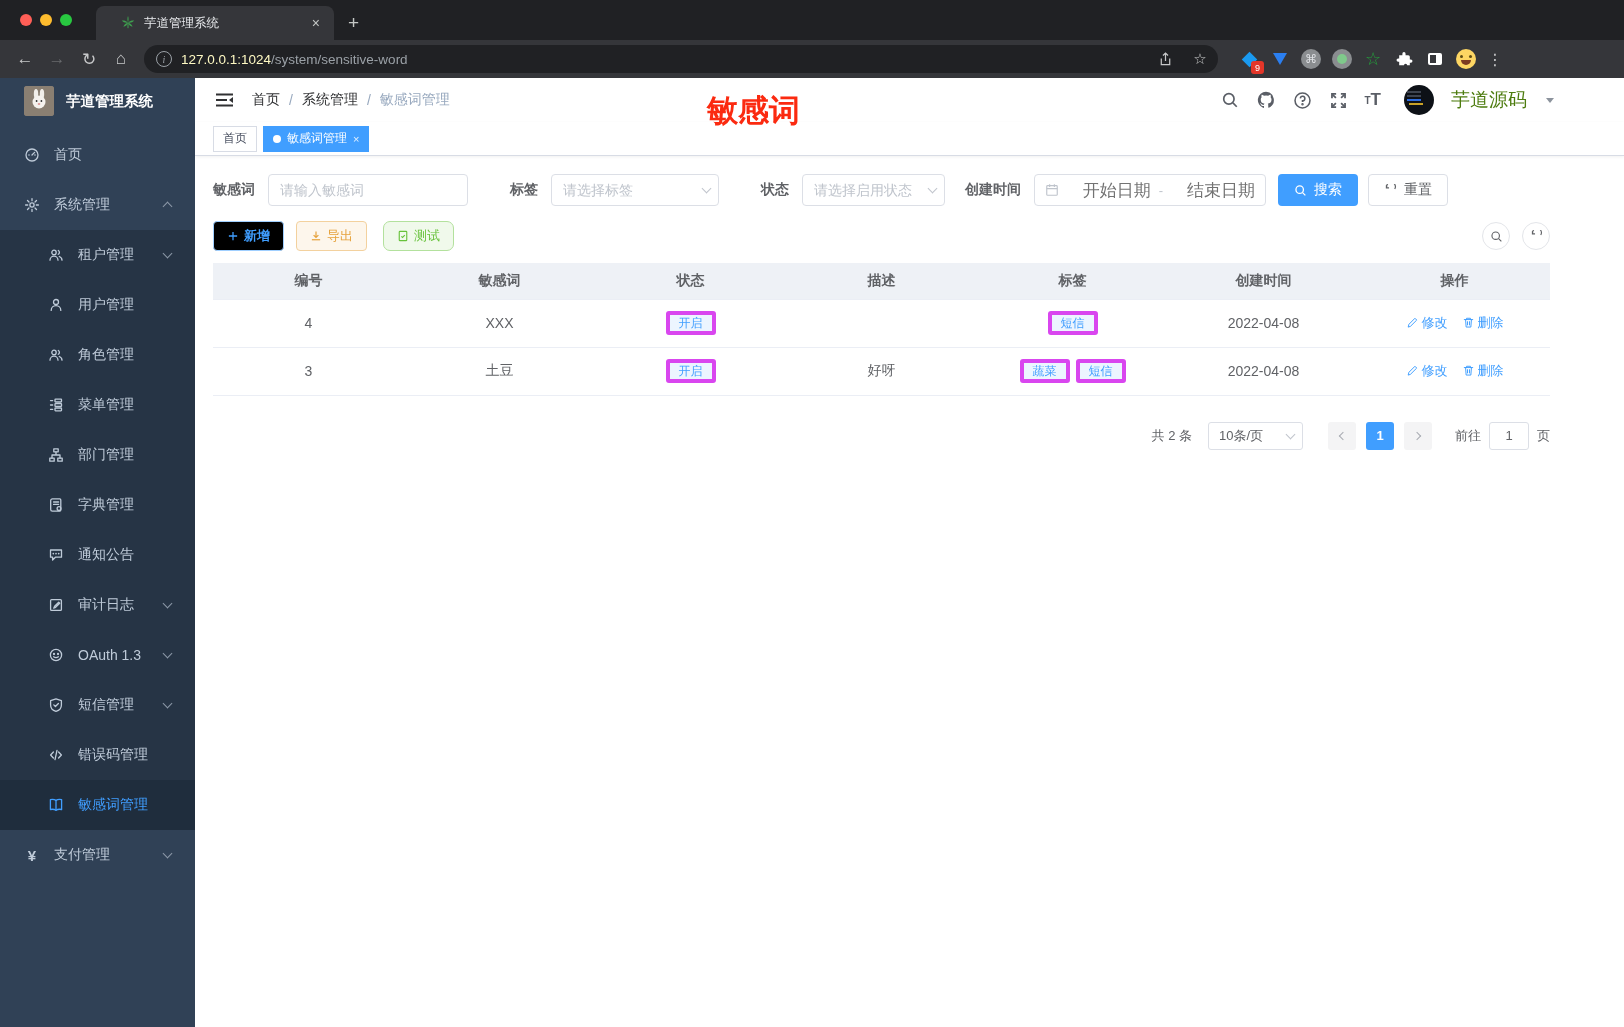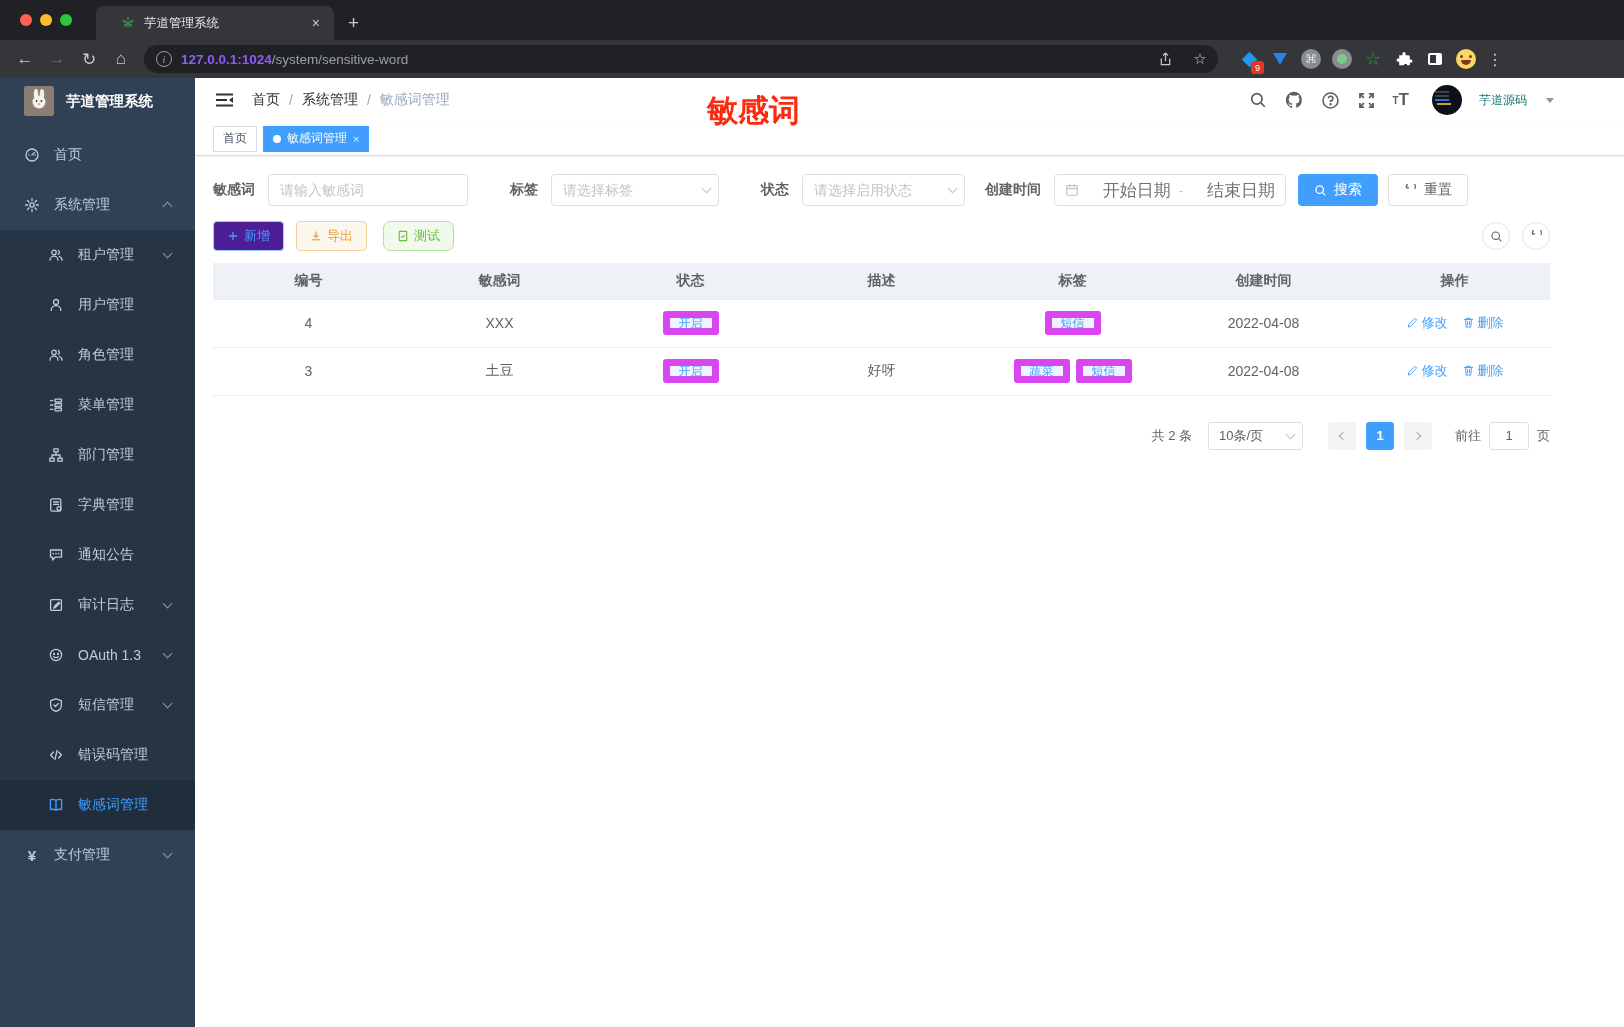--- a/index.html
+++ b/index.html
@@ -18,21 +18,21 @@
   .tab .close { color:#c4c7c5; font-size:14px; padding:0 4px; }
   .newtab { color:#c4c7c5; font-size:19px; margin:0 0 6px 14px; }
   .toolbar { height:38px; background:#35363a; display:flex; align-items:center; padding:0 10px; gap:2px; }
   .nav-ic { color:#c7c8c9; font-size:17px; width:30px; height:28px; display:flex; align-items:center; justify-content:center; border-radius:50%; }
   .nav-ic.disabled { color:#686a6d; }
   .urlpill { height:28px; flex:1; max-width:1074px; background:#202124; border-radius:14px;
     display:flex; align-items:center; padding:0 4px 0 12px; margin:0 6px; }
   .urlpill .info { width:16px; height:16px; border:1.3px solid #9aa0a6; border-radius:50%;
     color:#9aa0a6; font-size:10px; display:flex; align-items:center; justify-content:center; font-style:italic; font-family:"Liberation Serif",serif; margin-right:9px; flex:none;}
   .url { font-size:13.5px; color:#9aa0a6; white-space:nowrap; flex:1; }
-  .url b { color:#8b5cf6; font-weight:700; }
+  .url b { color:#fef9c3; font-weight:400; }
   .pill-ic { color:#c7c8c9; font-size:15px; width:28px; text-align:center; }
   .ext { display:flex; align-items:center; gap:5px; margin-left:10px; }
   .ext-item { width:26px; height:26px; display:flex; align-items:center; justify-content:center; position:relative; }
   .diamond { width:11px; height:11px; background:#1a9af0; transform:rotate(45deg); }
   .badge { position:absolute; right:-2px; bottom:-2px; background:#e33629; color:#fff; font-size:9px;
     min-width:13px; height:13px; border-radius:3px; display:flex; align-items:center; justify-content:center; padding:0 2px;}
   .funnel { width:0; height:0; border-left:7px solid transparent; border-right:7px solid transparent; border-top:12px solid #2b7ff0; position:relative;}
   .gcirc { width:20px; height:20px; background:#8a8d90; border-radius:50%; color:#dfe1e5; font-size:12px; display:flex; align-items:center; justify-content:center; }
   .gcirc .dot { width:10px; height:10px; background:#7fc98b; border-radius:50%; }
   .gstar { color:#23a33b; font-size:18px; }
@@ -61,21 +61,21 @@
   .main { flex:1; display:flex; flex-direction:column; position:relative; background:#fff; }
   .navbar { height:44px; display:flex; align-items:center; padding:0 70px 0 20px; }
   .hamburger { margin-right:18px; display:flex; align-items:center; }
   .breadcrumb { font-size:14px; color:#303133; display:flex; gap:9px; align-items:center; }
   .breadcrumb .sep { color:#97a8be; }
   .breadcrumb .last { color:#97a8be; }
   .nav-right { margin-left:auto; display:flex; align-items:center; gap:17px; color:#5a5e66; }
   .nav-right .icon-btn { display:flex; align-items:center; justify-content:center; }
   .avatar { width:30px; height:30px; border-radius:50%; background:#0d1117; position:relative; overflow:hidden; flex:none; margin-left:6px;}
   .avatar:before { content:""; position:absolute; left:3px; top:6px; width:14px; height:2px; background:#3d4450; box-shadow:0 4px 0 #3d4450, 0 8px 0 #2d6cdf, 2px 12px 0 #c9a227; }
-  .username { font-size:12px; color:#0f766e; }
+  .username { font-size:19px; color:#4d7c0f; }
   .caret-down { width:0; height:0; border-left:4px solid transparent; border-right:4px solid transparent; border-top:5px solid #8c939d; margin-left:2px; }
 
   .tags-view { height:34px; border-bottom:1px solid #d8dce5; box-shadow:0 1px 3px 0 rgba(0,0,0,.06); display:flex; align-items:center; padding:0 18px; gap:6px; }
   .tag-item { height:26px; display:flex; align-items:center; padding:0 9px; border:1px solid #d8dce5; background:#fff; color:#495060; font-size:12px; gap:6px; }
   .tag-item.active { background:#409eff; border-color:#409eff; color:#fff; }
   .tag-item.active .tdot { width:8px; height:8px; border-radius:50%; background:#fff; }
   .tag-item .tclose { font-size:11px; opacity:.85; }
 
   .content { flex:1; padding:18px 74px 0 18px; position:relative; }
   .filter-row { display:flex; align-items:center; margin-bottom:15px; }
@@ -91,33 +91,33 @@
   .daterange .ph { font-size:17px; color:#737373; flex:1; text-align:right; }
   .daterange .dsep { color:#bfc4cc; font-size:13px; }
   .btn { height:32px; border-radius:4px; display:inline-flex; align-items:center; justify-content:center; gap:7px;
     font-size:14px; padding:0 15px; border:1px solid transparent; cursor:pointer; white-space:nowrap;
     font-family:"Liberation Sans","DejaVu Sans",sans-serif; }
   .btn-primary { background:#409eff; color:#fff; margin-left:12px; }
   .btn-plain { background:#fff; border-color:#dcdfe6; color:#606266; margin-left:10px; }
 
   .action-row { display:flex; align-items:center; margin-bottom:12px; }
   .btn-sm { height:30px; font-size:13px; padding:0 13px; border-radius:4px; display:inline-flex; align-items:center; gap:5px; border:1px solid; cursor:pointer;}
-  .btn-add { color:#409eff; background:#4c1d95; border-color:#a0cfff; }
+  .btn-add { color:#409eff; background:#000000; border-color:#a0cfff;font-weight:bold; }
   .btn-export { color:#e6a23c; background:#fdf6ec; border-color:#f3d19e; margin-left:12px; }
   .btn-test { color:#67c23a; background:#f0f9eb; border-color:#b3e19d; margin-left:16px;border-radius:7px; }
   .round-btns { margin-left:auto; display:flex; gap:12px; }
   .round-btn { width:28px; height:28px; border-radius:50%; border:1px solid #e3e5e9; background:#fff; color:#606266;
     display:flex; align-items:center; justify-content:center; cursor:pointer; }
 
   table { width:100%; border-collapse:collapse; table-layout:fixed; }
   thead th { background:#eef1f6; color:#606266; font-size:14px; font-weight:700; height:36px; text-align:center; }
   tbody td { height:48px; text-align:center; font-size:14px; color:#606266; border-bottom:1px solid #ebeef5; }
   tbody tr:first-child td { border-top:1px solid #ebeef5; }
   .el-tag { display:inline-flex; align-items:center; height:24px; padding:0 9px; background:#ecf5ff;
-    border:7px solid #d946ef; color:#409eff; border-radius:3px; font-size:12px; margin:0 3px; }
+    border:4px solid #d946ef; color:#409eff; border-radius:3px; font-size:12px; margin:0 3px; }
   .op-link { color:#409eff; font-size:13px; display:inline-flex; align-items:center; gap:3px; cursor:pointer; margin:0 7px; }
 
   .pager { display:flex; align-items:center; justify-content:flex-end; margin-top:26px; font-size:13px; color:#606266; gap:0; }
   .pg-total { margin-right:16px; }
   .pg-size { width:95px; height:28px; border:1px solid #dcdfe6; border-radius:3px; display:flex; align-items:center;
     padding:0 22px 0 10px; position:relative; color:#606266; margin-right:20px; font-size:13px; }
   .pg-btn { width:28px; height:28px; background:#f4f4f5; border-radius:3px; display:flex; align-items:center; justify-content:center; margin:0 5px; color:#a8abb2; cursor:pointer;}
   .pg-btn .pchev { width:6px; height:6px; border-right:1.4px solid #a8abb2; border-bottom:1.4px solid #a8abb2; }
   .pchev.left { transform:rotate(135deg); margin-left:2px;} .pchev.right { transform:rotate(-45deg); margin-right:2px;}
   .pg-page { width:28px; height:28px; background:#409eff; color:#fff; border-radius:3px; display:flex; align-items:center; justify-content:center; font-weight:700; margin:0 5px; cursor:pointer;}
@@ -440,21 +440,21 @@
         <span class="f-label">敏感词</span>
         <input class="f-input" style="width: 200px;" placeholder="请输入敏感词">
         <span class="gap40"></span>
         <span class="f-label">标签</span>
         <span class="sel" style="width:168px;">
           <input class="f-input" readonly="" placeholder="请选择标签" style="">
           <span class="sel-arrow"></span>
         </span>
         <span class="gap40"></span>
         <span class="f-label">状态</span>
-        <span class="sel" style="width:163px;">
+        <span class="sel" style="width:143px;">
           <input class="f-input" readonly="" placeholder="请选择启用状态" style="">
           <span class="sel-arrow"></span>
         </span>
         <span class="gap20"></span>
         <span class="f-label">创建时间</span>
         <span class="daterange">
           <svg width="14" height="14" viewBox="0 0 16 16" fill="none" stroke="#bfc4cc" stroke-width="1.3">
               <rect x="2" y="3" width="12" height="11" rx="1"></rect>
               <path d="M2 6.5h12M5.3 1.5v3M10.7 1.5v3"></path>
             </svg>

